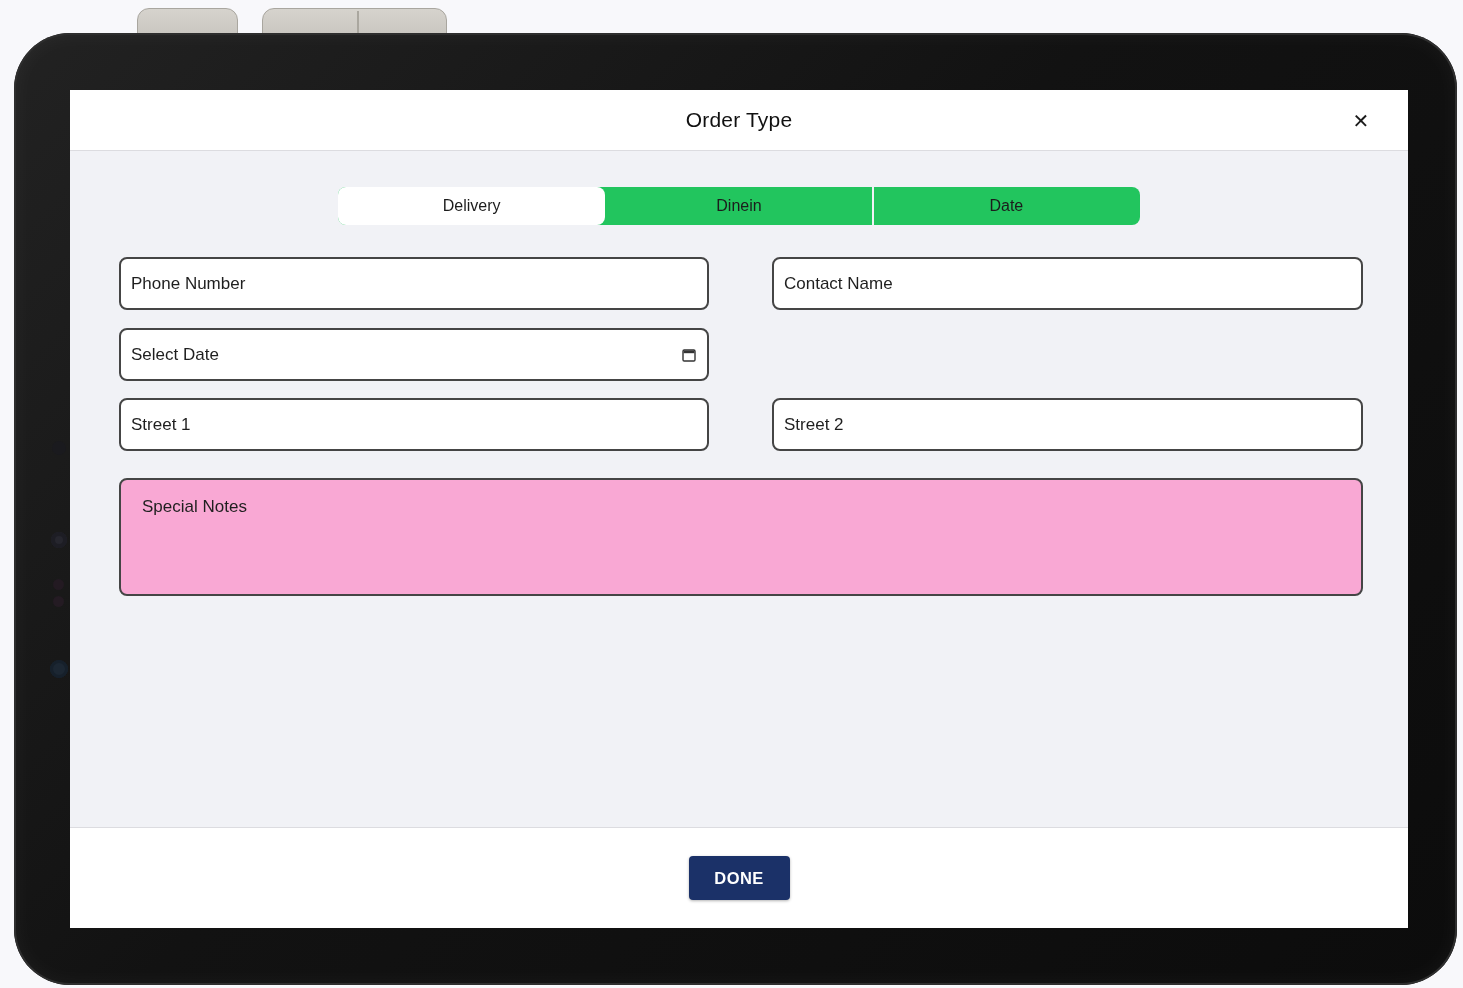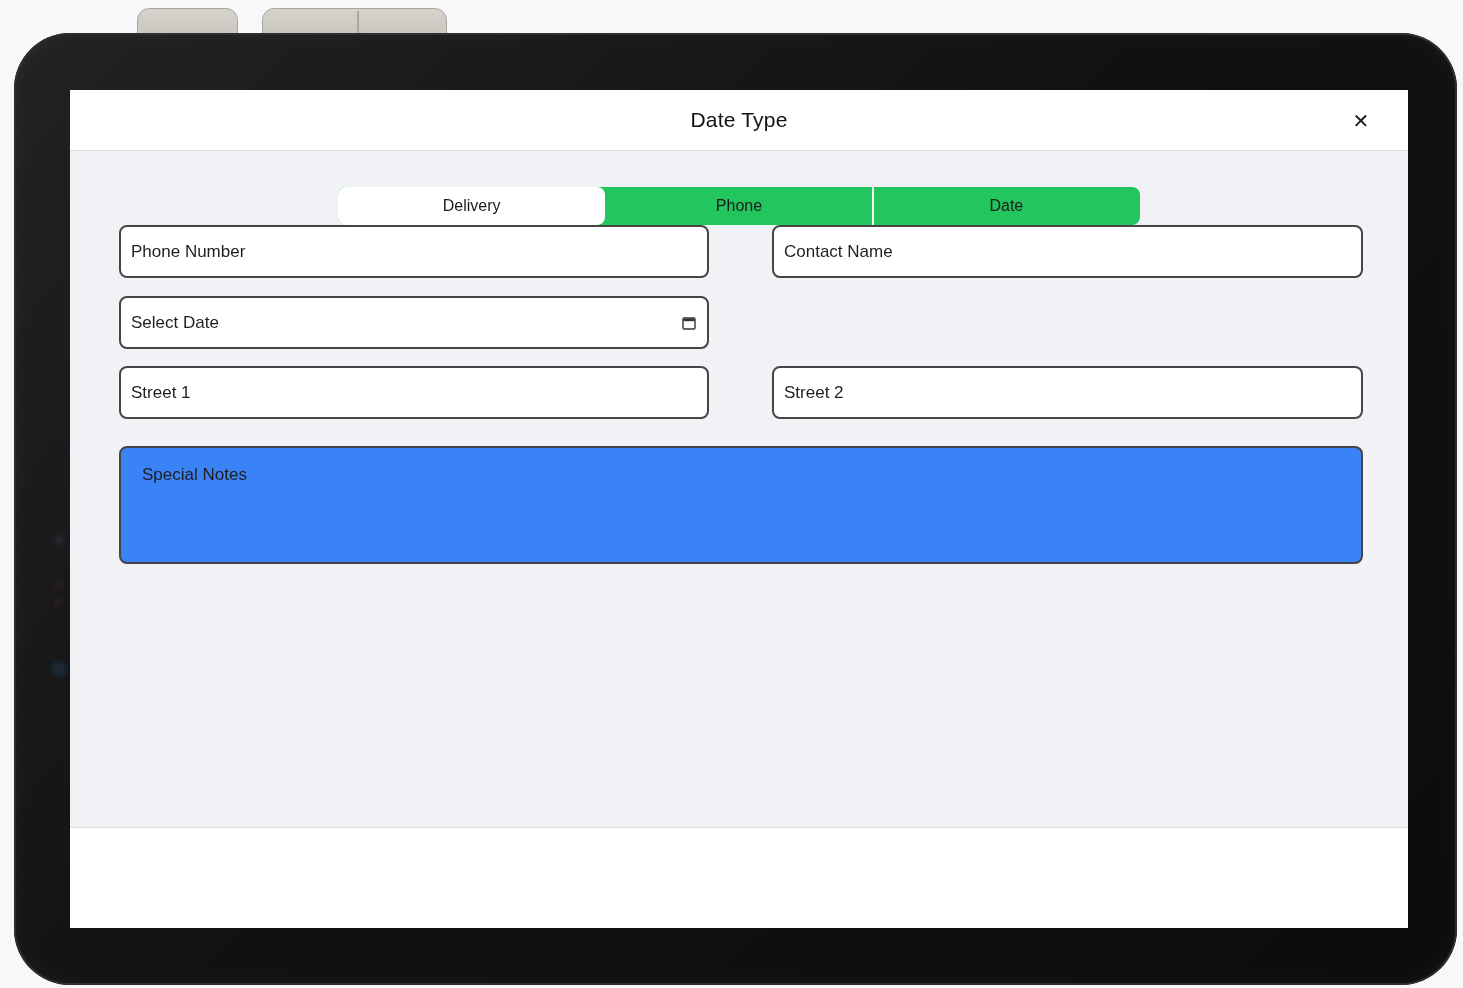--- a/index.html
+++ b/index.html
@@ -76,21 +76,21 @@
     font-size: 16px; color: #1c1c1c; cursor: pointer; user-select: none;
     position: relative;
   }
   .tab.active { background: #ffffff; border-radius: 8px; font-weight: 500; }
   .tab.sep::before {
     content: ""; position: absolute; left: -1px; top: 0; bottom: 0;
     width: 2px; background: #f1f2f6;
   }
 
   
-  .form { padding: 0 45px 16px 49px; }
+  .form { margin-top: 32px; padding: 0 45px 16px 49px; }
   .form-row { display: flex; }
   .form-row + .form-row { margin-top: 18px; }
   .form-row.r3 { margin-top: 17px; align-items: flex-end; }
   .form-row.r4 { margin-top: 27px; }
   .field { position: relative; height: 53px; }
   .field.col-l { width: 590px; margin-right: 63px; }
   .field.col-r { width: 591px; }
   .field input {
     position: absolute; inset: 0; width: 100%; height: 100%;
     border: 2px solid #454545; border-radius: 8px; background: #fff;
@@ -98,21 +98,21 @@
     font-family: "Liberation Sans", sans-serif;
   }
   .field input::placeholder { color: #1f1f1f; opacity: 1; }
   .cal-icon {
     position: absolute; right: 13px; top: 50%; transform: translateY(-50%);
     width: 14px; height: 14px; pointer-events: none;
   }
   .notes-field { position: relative; height: 118px; margin-top: 27px; }
   .notes-field textarea {
     position: absolute; inset: 0; width: 100%; height: 100%;
-    border: 2px solid #454545; border-radius: 8px; background: #3b82f6;
+    border: 2px solid #454545; border-radius: 8px; background: #f9a8d4;
     padding: 17px 20px 0 21px; font-size: 17px; color: #1a1a1a;
     resize: none; outline: none;
     font-family: "Liberation Sans", sans-serif;
   }
   .notes-field textarea::placeholder { color: #1f1f1f; opacity: 1; }
 
   
   .dlg-footer {
     position: absolute; bottom: 0; left: 0; right: 0; height: 100px;
     background: #fff; display: flex; align-items: center; justify-content: center;
@@ -136,29 +136,29 @@
   <div class="tablet">
     <div class="bezel-dot dot-1"></div>
     <div class="bezel-dot dot-cam"></div>
     <div class="bezel-dot dot-2"></div>
     <div class="bezel-dot dot-3"></div>
     <div class="bezel-dot dot-4"></div>
 
     <div class="screen">
 
       <div class="dlg-header">
-        <div class="dlg-title">Date Type</div>
+        <div class="dlg-title">Order Type</div>
         <button class="dlg-close">✕</button>
       </div>
 
       <div class="dlg-content">
 
         <div class="tabbar">
           <div class="tab active">Delivery</div>
-          <div class="tab">Phone</div>
+          <div class="tab">Dinein</div>
           <div class="tab sep">Date</div>
         </div>
 
         <div class="form">
 
           <div class="form-row">
             <div class="field col-l">
               <input type="text" placeholder="Phone Number" style="">
             </div>
             <div class="field col-r">
@@ -186,16 +186,19 @@
           </div>
 
 
           <div class="notes-field">
             <textarea placeholder="Special Notes" style=""></textarea>
           </div>
 
         </div>
       </div>
 
+      <div class="dlg-footer">
+        <button class="done-btn">DONE</button>
+      </div>
 
     </div>
   </div>
 </div>
 
 </body></html>

